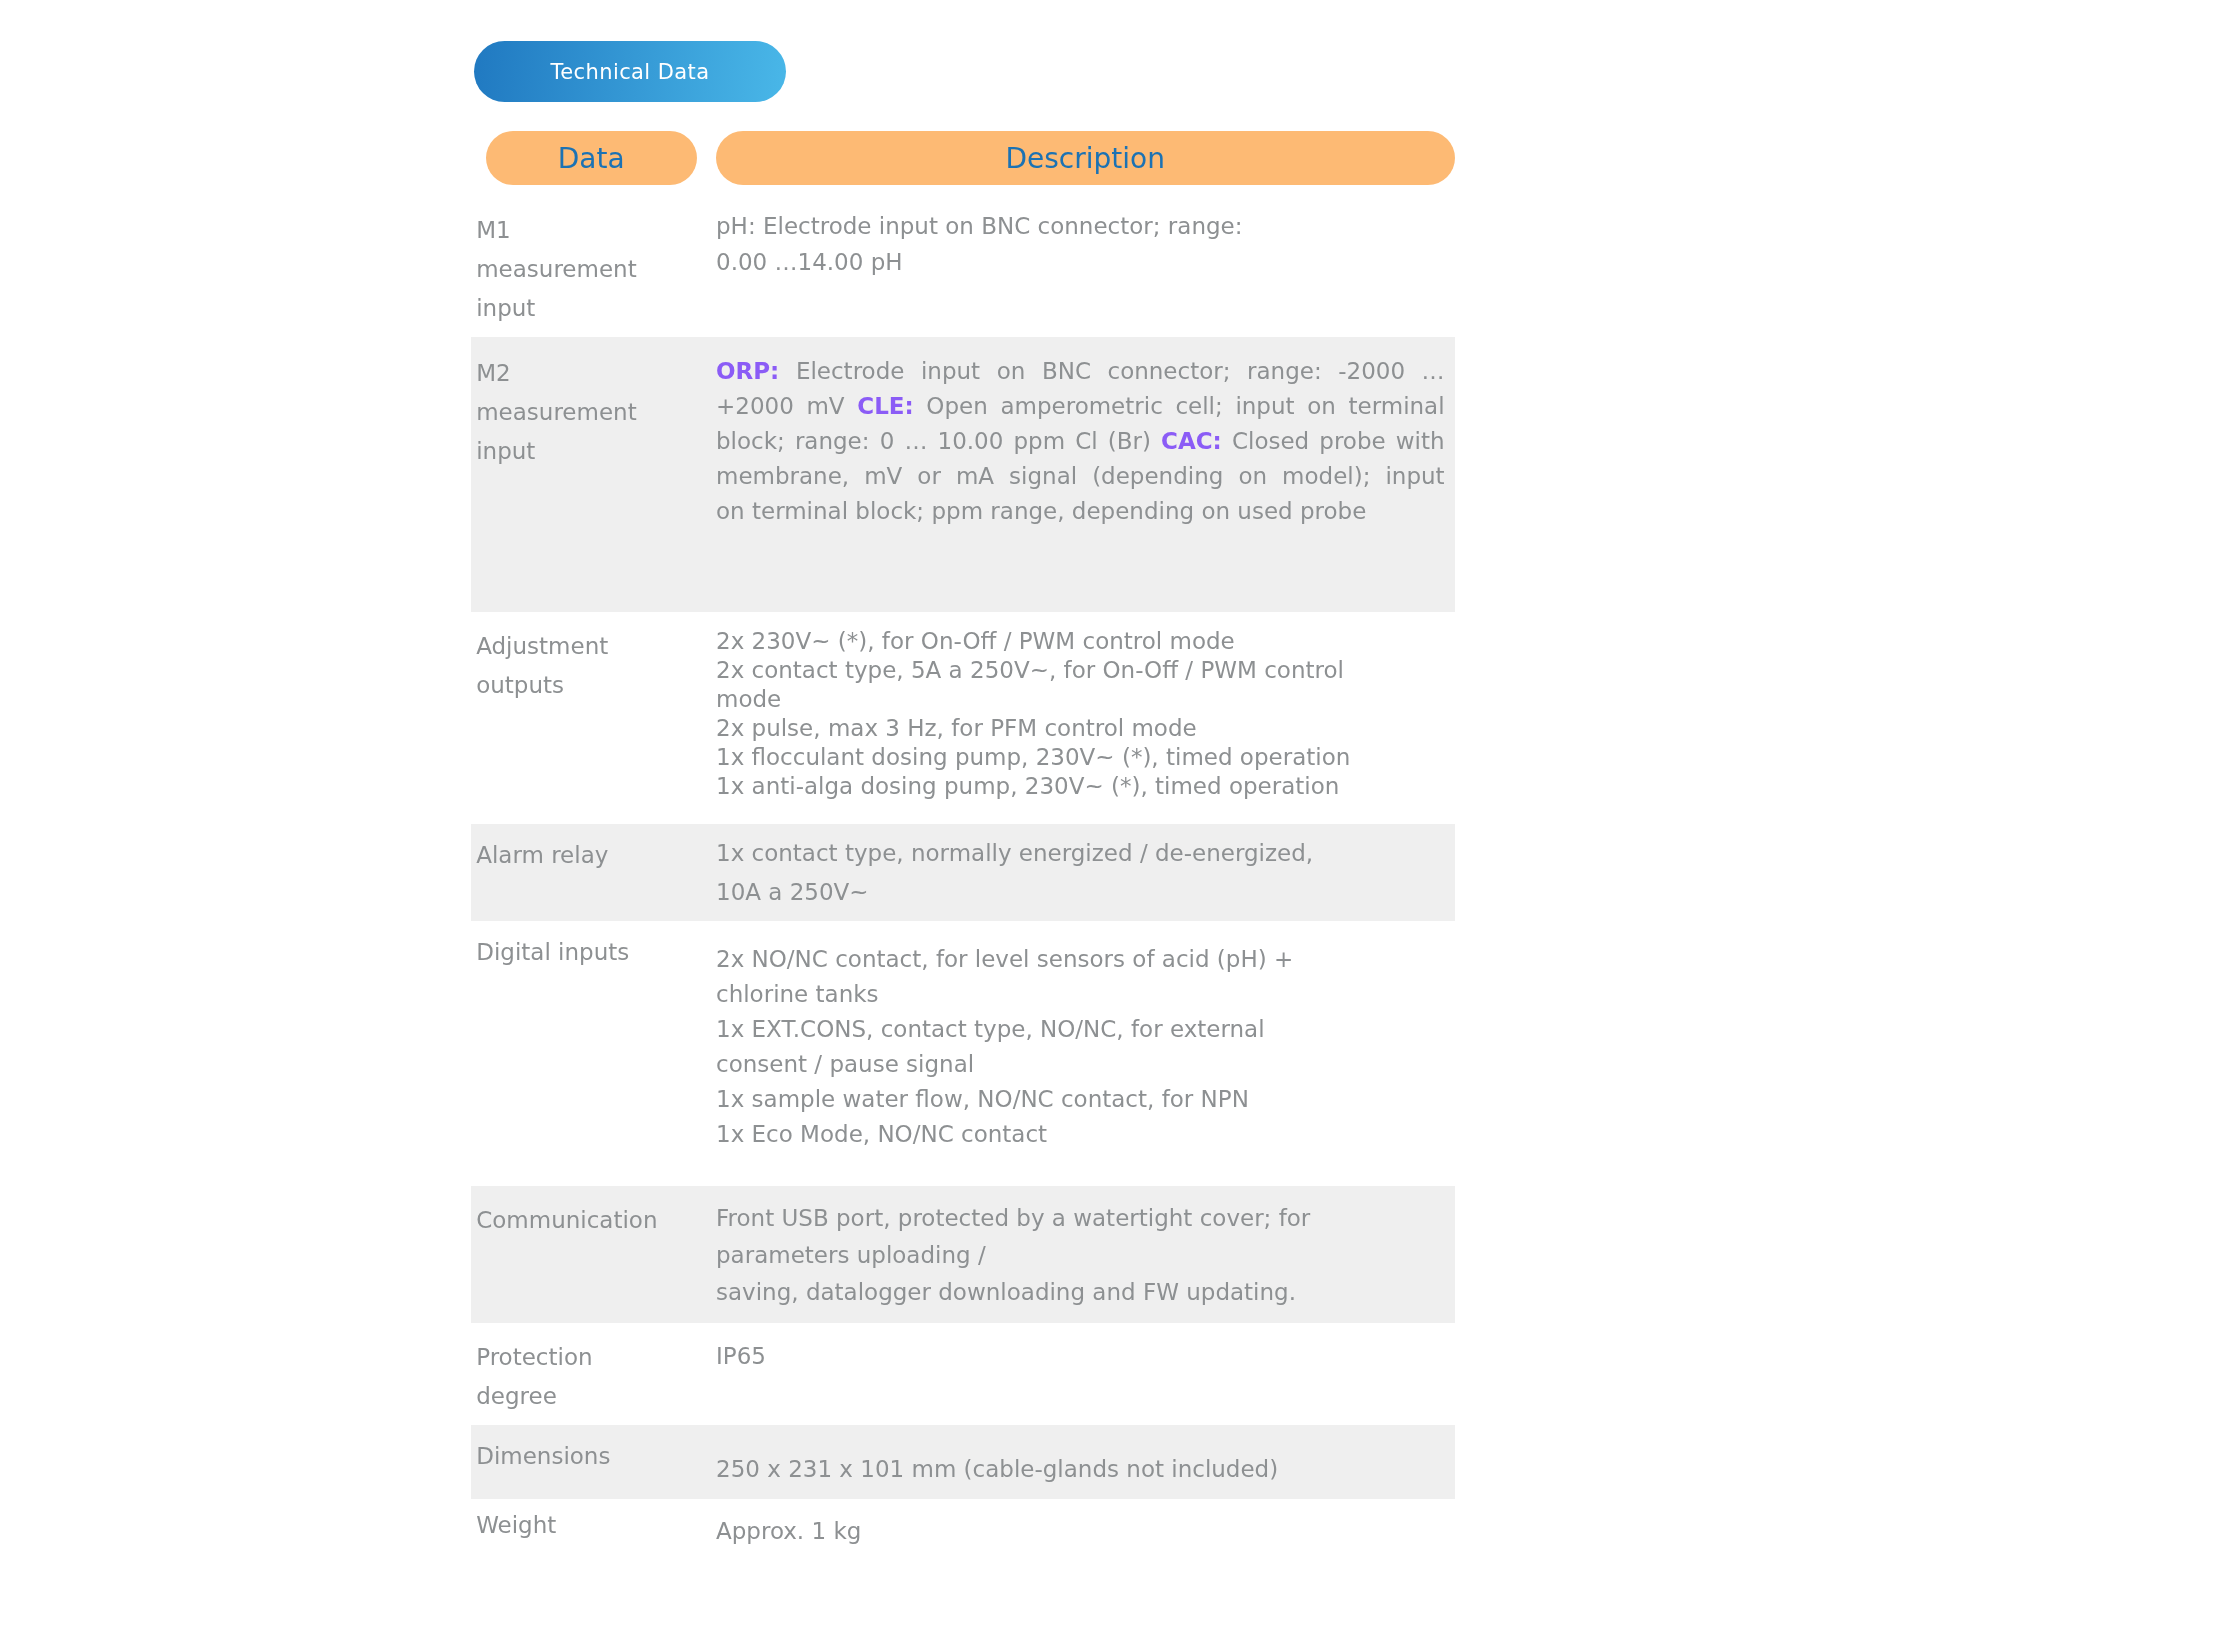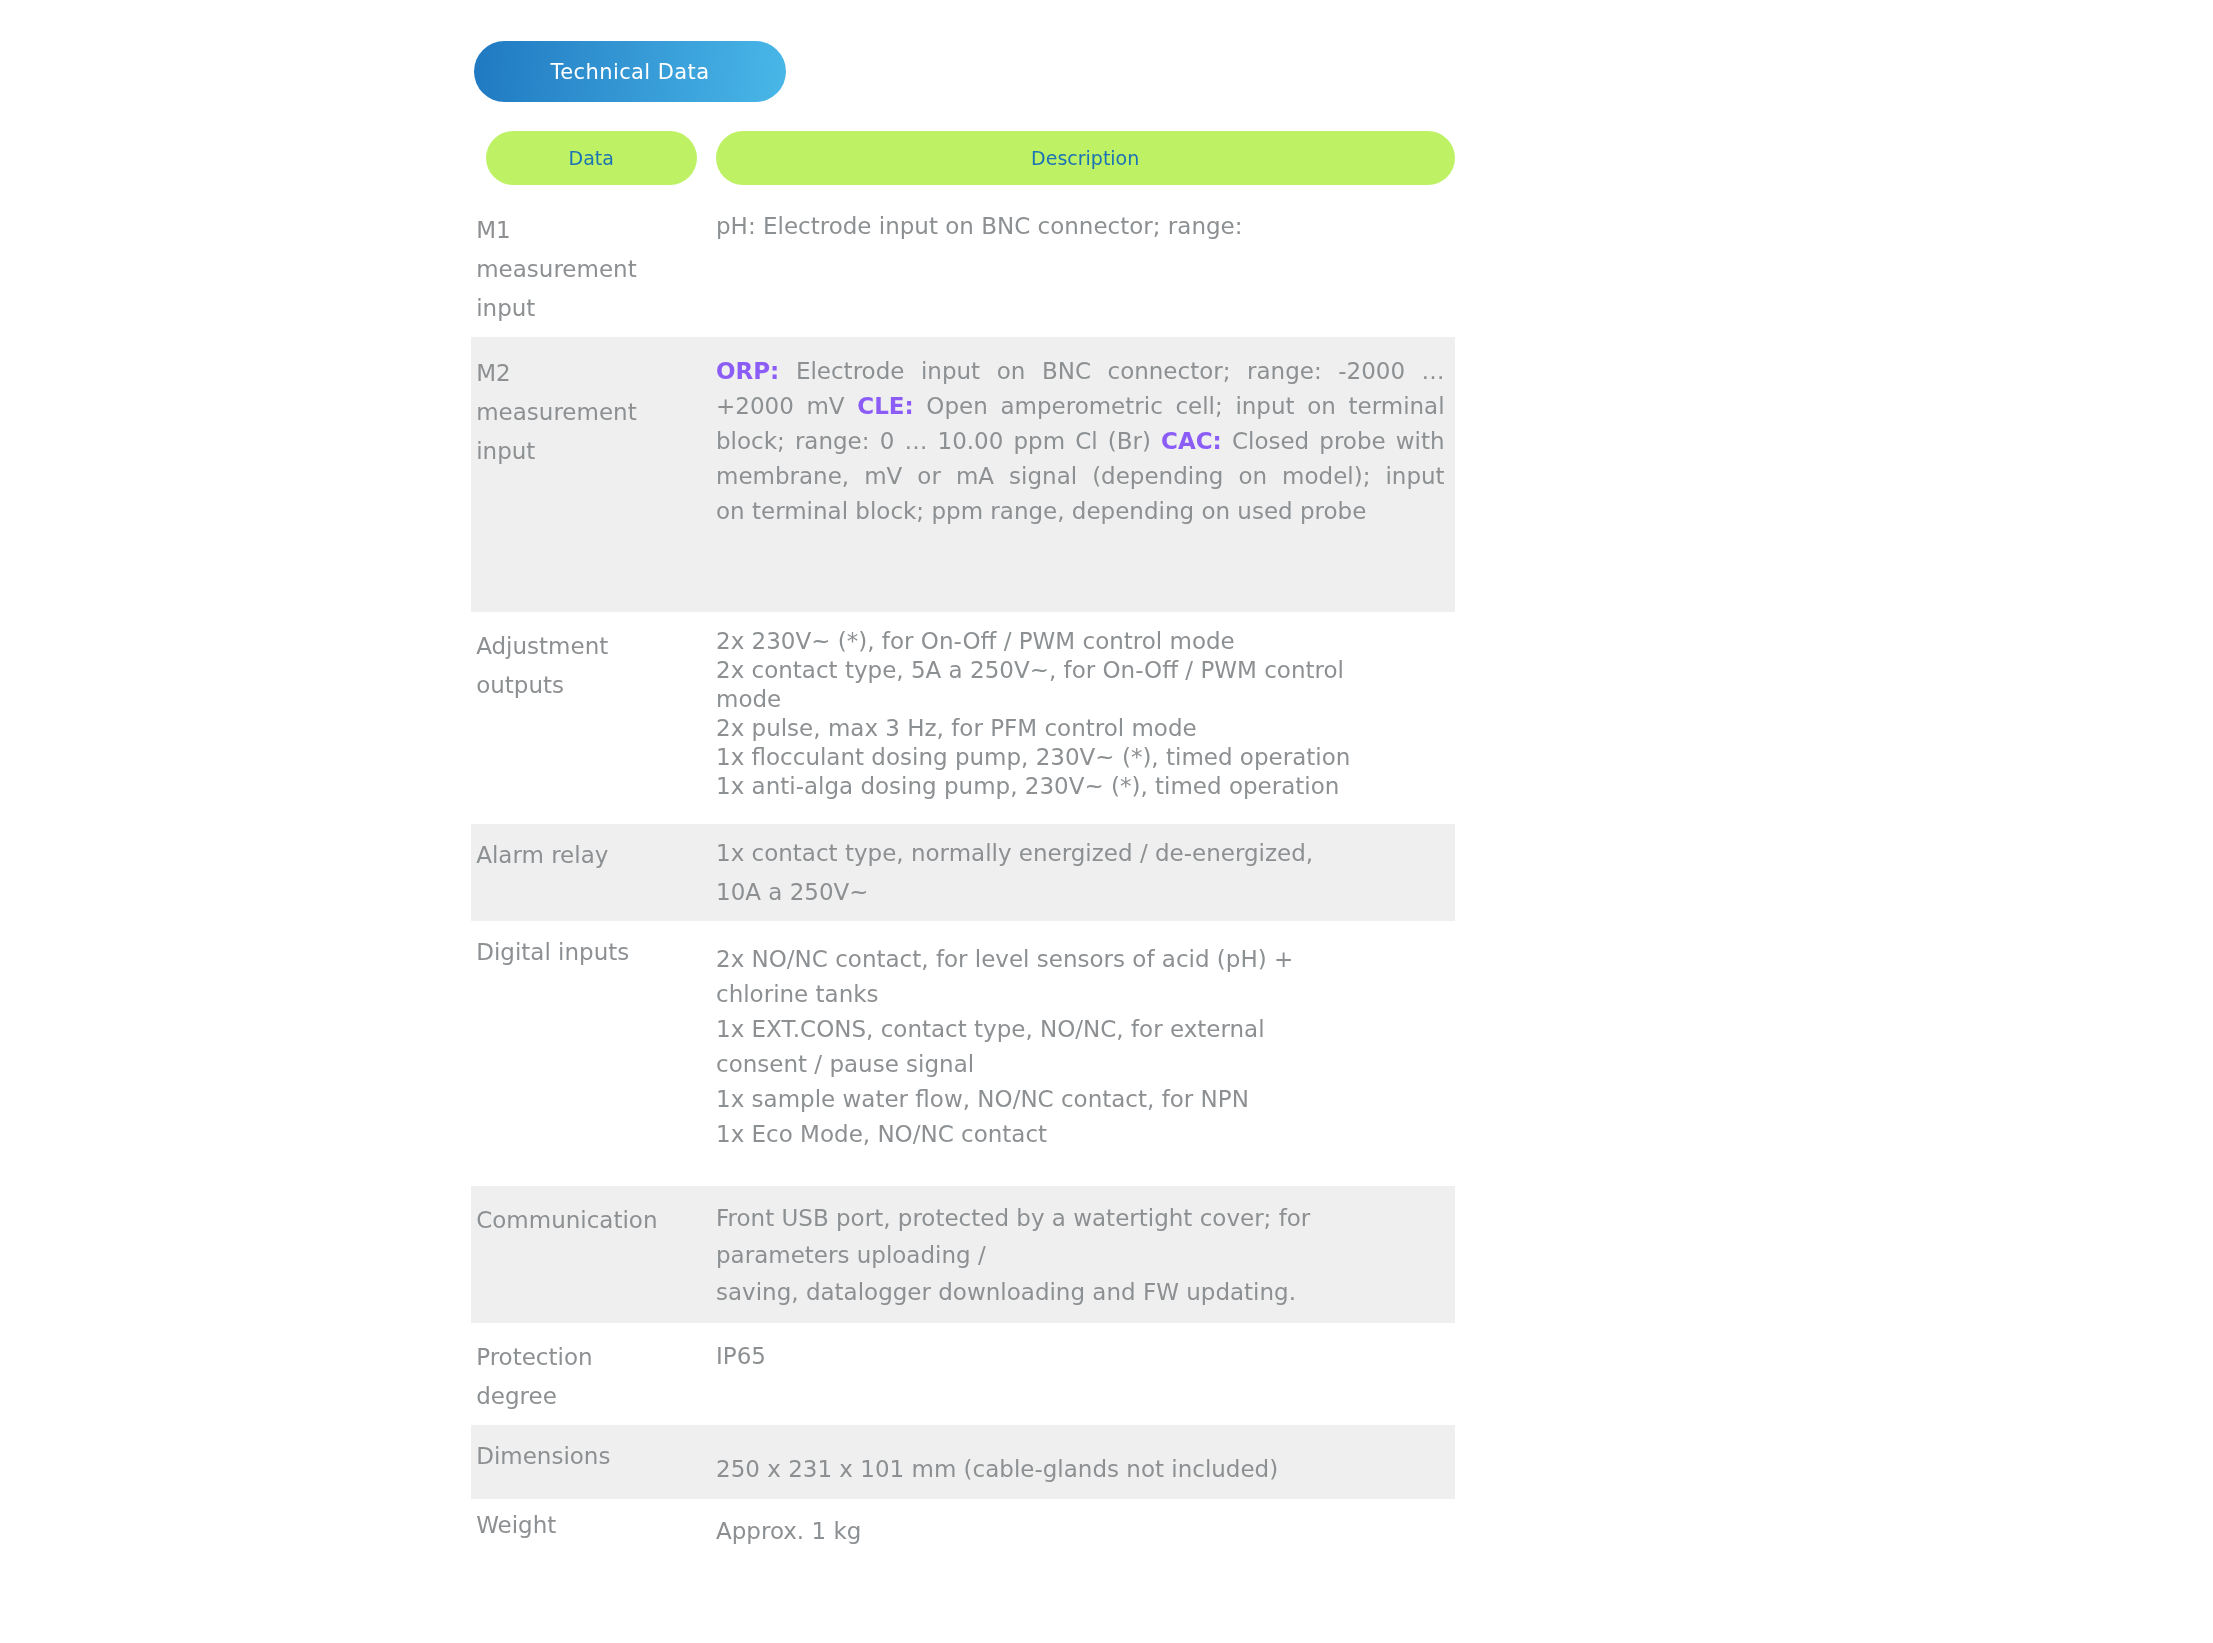--- a/index.html
+++ b/index.html
@@ -16,21 +16,21 @@
     width:312px;height:61px;
     border-radius:31px;
     background:linear-gradient(96deg,#2079c1 0%,#49b7e8 100%);
     color:#ffffff;font-size:21px;letter-spacing:0.4px;
     display:flex;align-items:center;justify-content:center;
   }
   
   .table{position:absolute;left:471px;top:131px;width:984px;}
   .thead{display:flex;height:54px;margin-bottom:14px;}
   .th{
-    background:#bef264;color:#1b72b4;font-size:19px;
+    background:#fdba74;color:#1b72b4;font-size:28px;
     display:flex;align-items:center;justify-content:center;
     border-radius:27px;box-sizing:border-box;
   }
   .th-data{width:211px;margin-left:14.7px;}
   .th-desc{width:739px;margin-left:19px;}
   .row{display:flex;box-sizing:border-box;}
   #rows .row:nth-child(even){background:#efefef;}
   .cell{box-sizing:border-box;font-size:23px;color:#8d9092;}
   .label{
     width:245px;flex:0 0 245px;
@@ -68,20 +68,21 @@
   <div class="table">
     <div class="thead">
       <div class="th th-data">Data</div>
       <div class="th th-desc">Description</div>
     </div>
     <div id="rows">
         <div class="row r1">
     <div class="cell label">M1 measurement input</div>
     <div class="cell desc">
             <div class="line"><span>pH: Electrode input on BNC connector; range:</span></div>
+            <div class="line"><span>0.00 …14.00 pH</span></div>
           </div>
   </div>
         <div class="row r2 justify">
     <div class="cell label">M2 measurement input</div>
     <div class="cell desc">
             <div class="line"><span class="b">ORP:</span><span> Electrode input on BNC connector; range: -2000 …</span></div>
             <div class="line"><span>+2000 mV </span><span class="b">CLE:</span><span> Open amperometric cell; input on terminal</span></div>
             <div class="line"><span>block; range: 0 … 10.00 ppm Cl (Br) </span><span class="b">CAC:</span><span> Closed probe with</span></div>
             <div class="line"><span>membrane, mV or mA signal (depending on model); input</span></div>
             <div class="line"><span>on terminal block; ppm range, depending on used probe</span></div>

